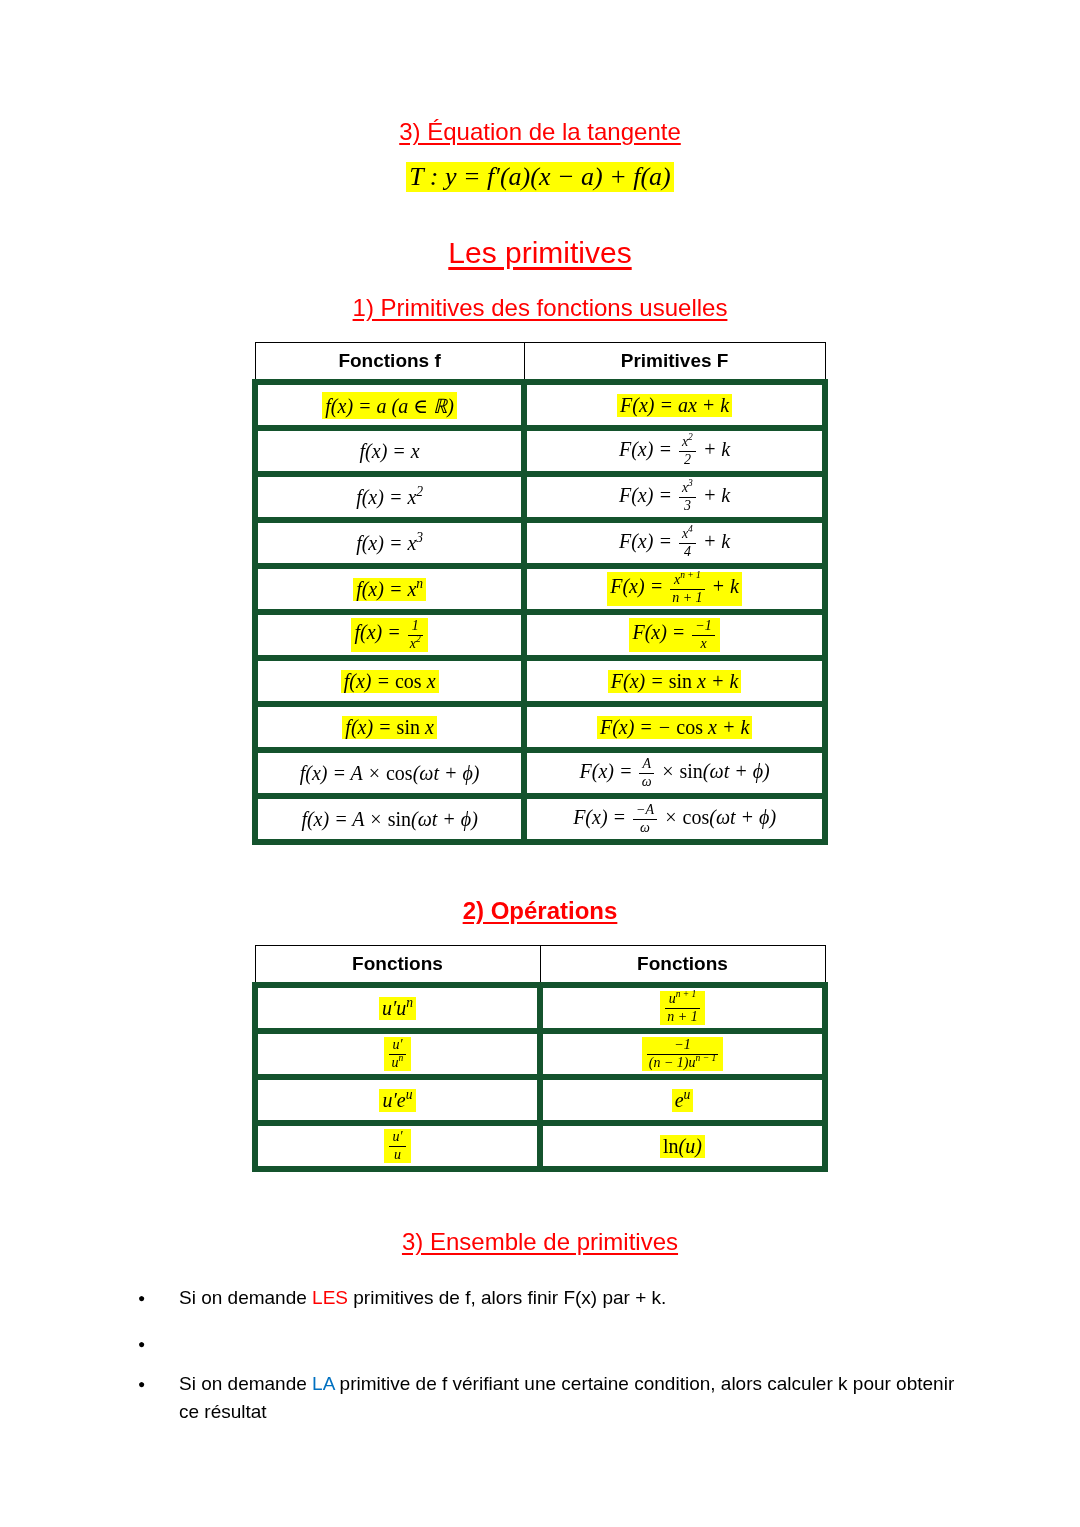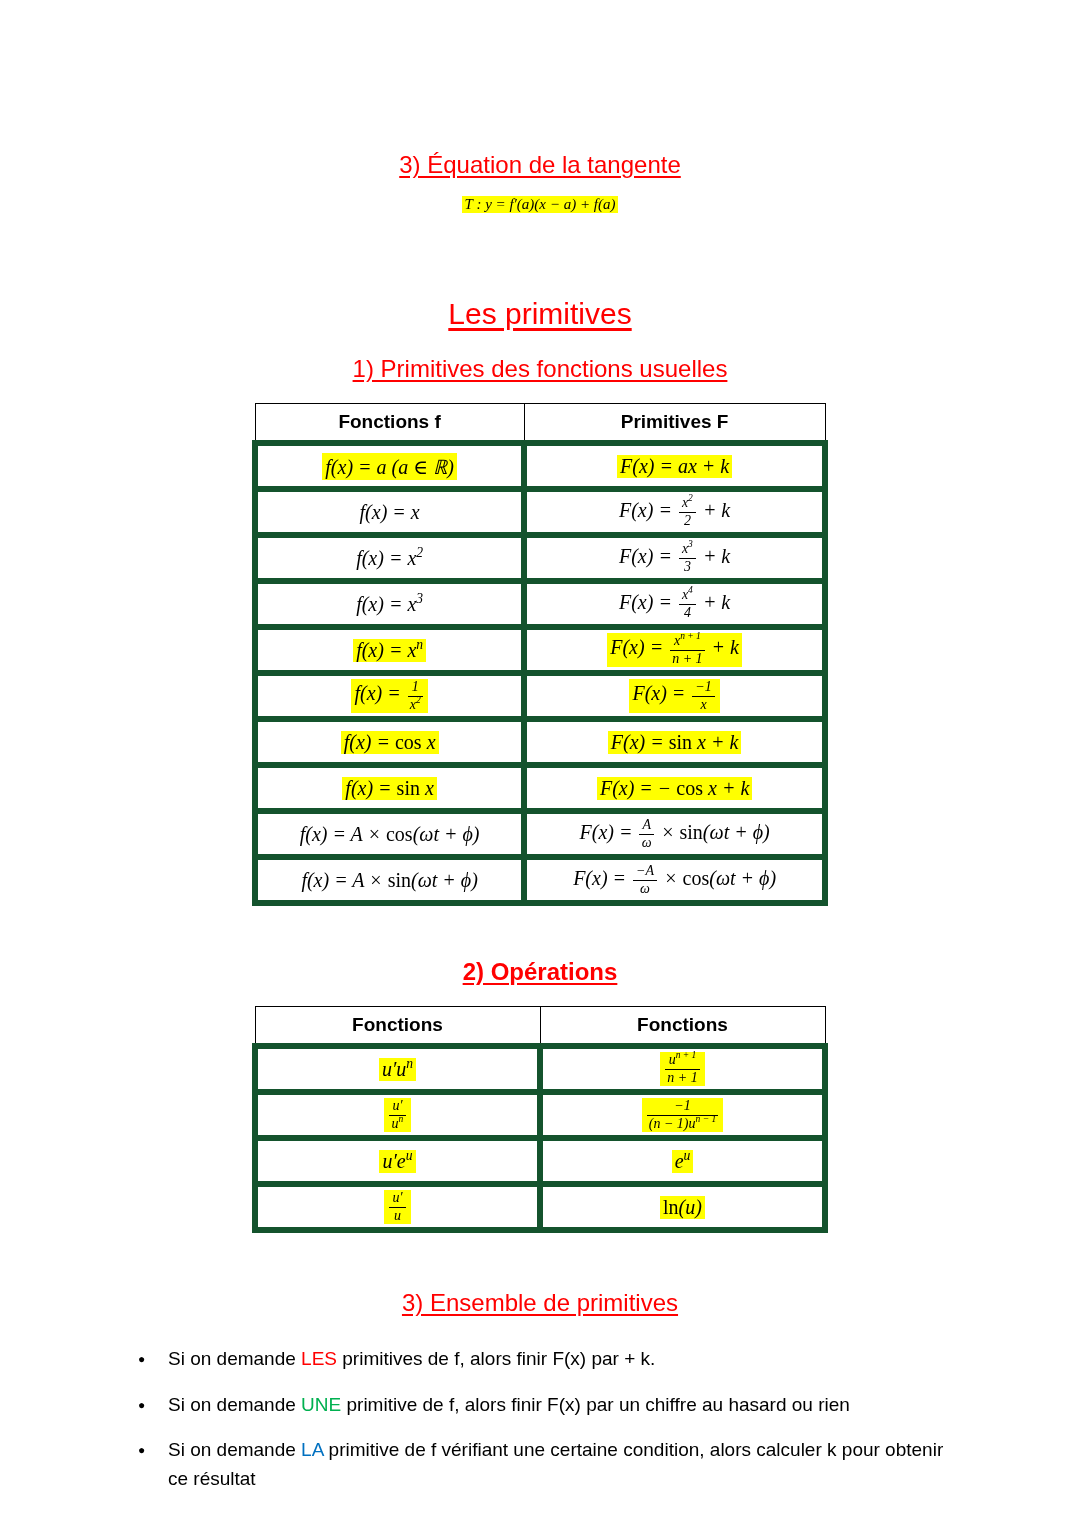--- a/index.html
+++ b/index.html
@@ -1,40 +1,40 @@
 <!DOCTYPE html>
 <html style="--c-heading: #FF0000; --c-hl: #FFFF00;"><head>
 <meta charset="utf-8">
 <style>
   html,body{margin:0;padding:0;}
   body{background:#ffffff;color:#000;font-family:"Liberation Sans",sans-serif;}
   .page{width:1080px;min-height:1527px;background:#fff;padding:118px 0 60px;box-sizing:border-box;margin:0 auto;}
   .h-center{text-align:center;}
-  .h-sub{color:var(--c-heading,#FF0000);font-size:24px;text-decoration:underline;text-underline-offset:3px;margin-top:33px;}
+  .h-sub{color:var(--c-heading,#FF0000);font-size:24px;text-decoration:underline;text-underline-offset:3px;}
   .h-title{color:var(--c-heading,#FF0000);font-size:30px;text-decoration:underline;text-underline-offset:4px;}
-  .m-title{margin-top:84px;}
+  .m-title{margin-top:44px;}
   .m-sub1{margin-top:24px;}
   .m-ops{margin-top:52px;font-weight:bold;}
   .m-ens{margin-top:56px;}
   #tangent-wrap{margin-top:16px;text-align:center;}
   .math{font-family:"Liberation Serif","DejaVu Serif",serif;font-style:italic;}
   .fn{font-style:normal;}
   .hl{background:var(--c-hl,#FFFF00);display:inline-block;padding:0 3px;}
-  .tangent-formula{font-size:15px;}
+  .tangent-formula{font-size:26px;}
   .frac{display:inline-block;vertical-align:middle;text-align:center;font-size:0.70em;line-height:1.15;margin:0 2px;}
   .frac .num{display:block;border-bottom:1px solid #000;padding:0 3px;}
   .frac .den{display:block;padding:0 2px;}
   sup{font-size:0.68em;line-height:0;}
   .doc-table{border-collapse:collapse;width:576px;margin:20px auto 0;}
   .doc-table th{border:1px solid #000;font-size:19px;padding:7px 4px;font-family:"Liberation Sans",sans-serif;}
   .doc-table td{border:6px solid #14532d;text-align:center;padding:3px 6px;font-size:20px;height:34px;}
   .bullets{list-style:none;margin:28px 55px 0 138px;padding:0;}
   .bullets li{display:flex;margin-bottom:17px;font-size:19px;line-height:1.5;}
   .dot{width:30px;flex:0 0 30px;font-size:12px;padding-top:5px;}
-  .btext{max-width:780px;}
+  .btext{max-width:780px;margin-left:11px;}
 </style>
 </head>
 <body>
 
 <div class="page">
 
   <div class="h-center h-sub">3) Équation de la tangente</div>
 
   <div id="tangent-wrap">
     <span class="math hl tangent-formula"><span>T : y = f′(a)(x − a) + f(a)</span></span>
@@ -126,21 +126,20 @@
 
   <div class="h-center h-sub m-ens">3) Ensemble de primitives</div>
 
   <ul class="bullets" id="bullet-list">
       <li>
         <span class="dot">●</span>
         <span class="btext"><span>Si on demande </span><span style="color: rgb(255, 0, 0);">LES</span><span> primitives de f, alors finir F(x) par + k.</span></span>
       </li>
       <li>
         <span class="dot">●</span>
-        <span class="btext"><span>Si on demande </span><span style="color: rgb(0, 176, 80);">UNE</span><span> primitive de f, alors finir F(x) par un chiffre au hasard ou rien</span></span>
       </li>
       <li>
         <span class="dot">●</span>
         <span class="btext"><span>Si on demande </span><span style="color: rgb(0, 112, 192);">LA</span><span> primitive de f vérifiant une certaine condition, alors calculer k pour obtenir ce résultat</span></span>
       </li>
     </ul>
 
 </div>
 
 </body></html>

